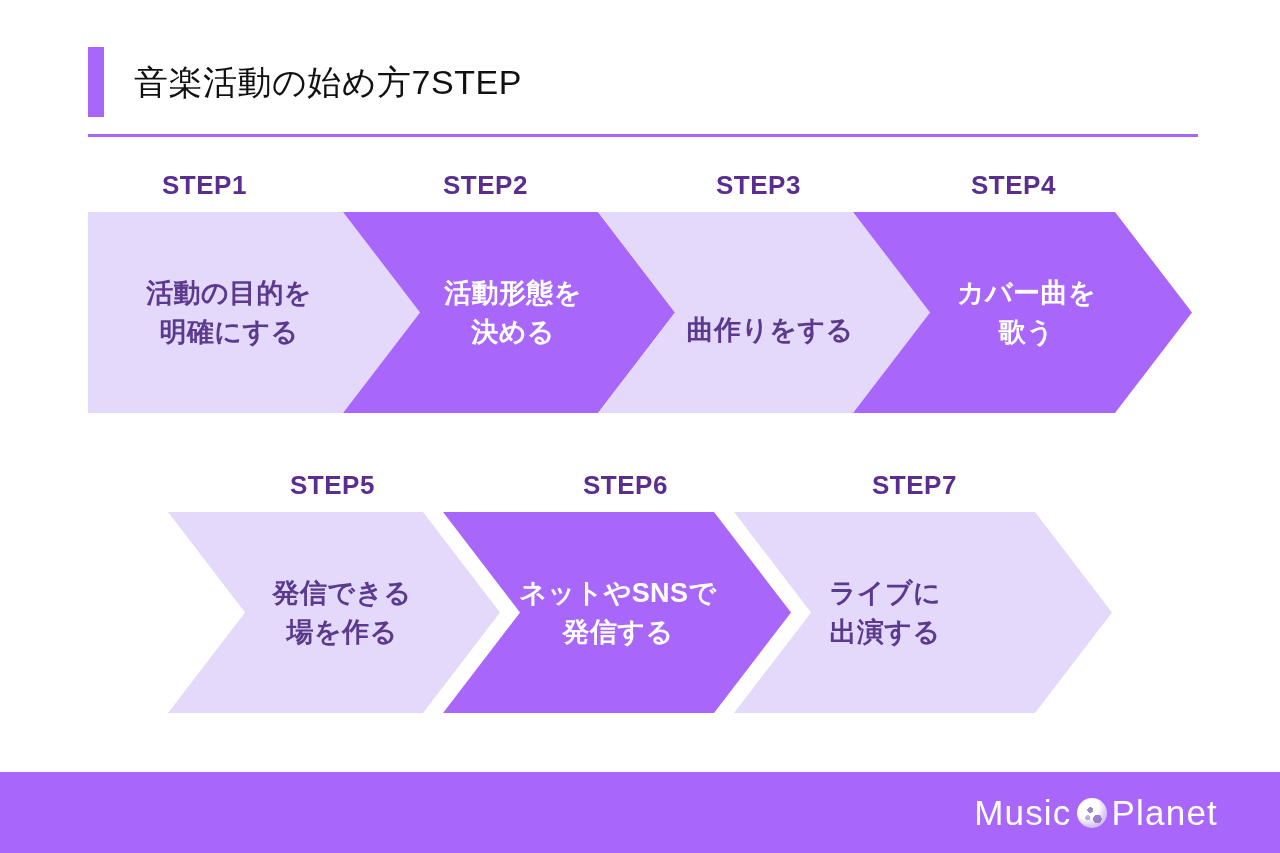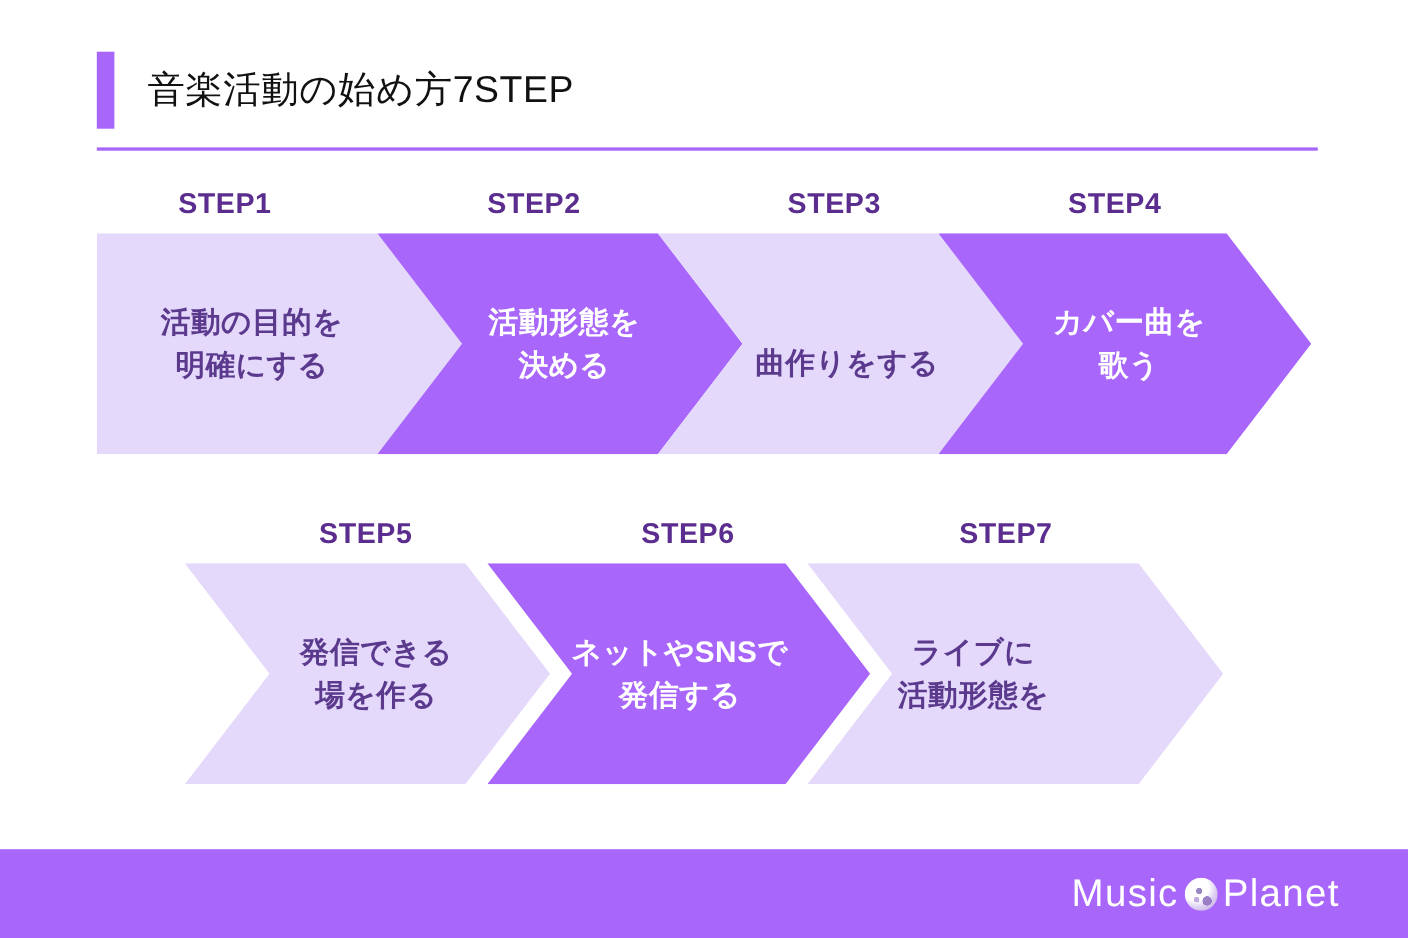--- a/index.html
+++ b/index.html
@@ -210,21 +210,21 @@
       <div class="step-body" style="padding-left:34px; padding-right:52px;">ネットやSNSで
 発信する</div>
     </div>
 
     <div class="step tone-light" style="left:734px; width:378px;">
       <svg class="step-shape" viewBox="0 0 378 201" preserveAspectRatio="none">
         <polygon points="0,0 301,0 378,100.5 301,201 0,201 77,100.5" fill="#e4d9fb"></polygon>
       </svg>
       <div class="step-label" style="left:138px;">STEP7</div>
       <div class="step-body" style="padding-left:24px; padding-right:120px;">ライブに
-活動形態を</div>
+出演する</div>
     </div>
 
   </div>
 
   <div class="footer">
     <div class="logo">
       <span class="logo-text">Music</span>
       <span class="logo-planet"></span>
       <span class="logo-text">Planet</span>
     </div>

